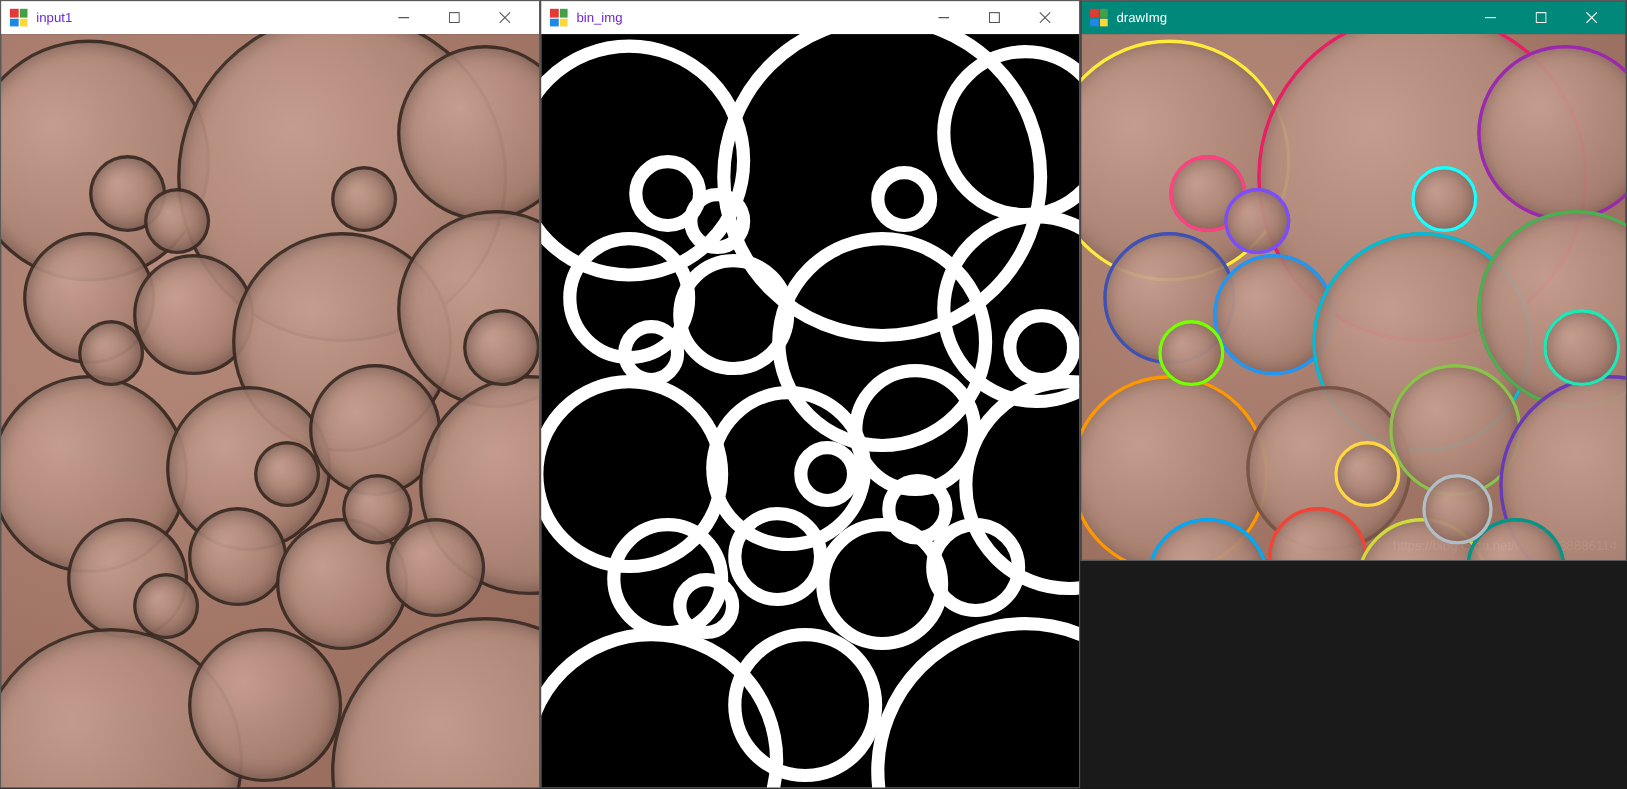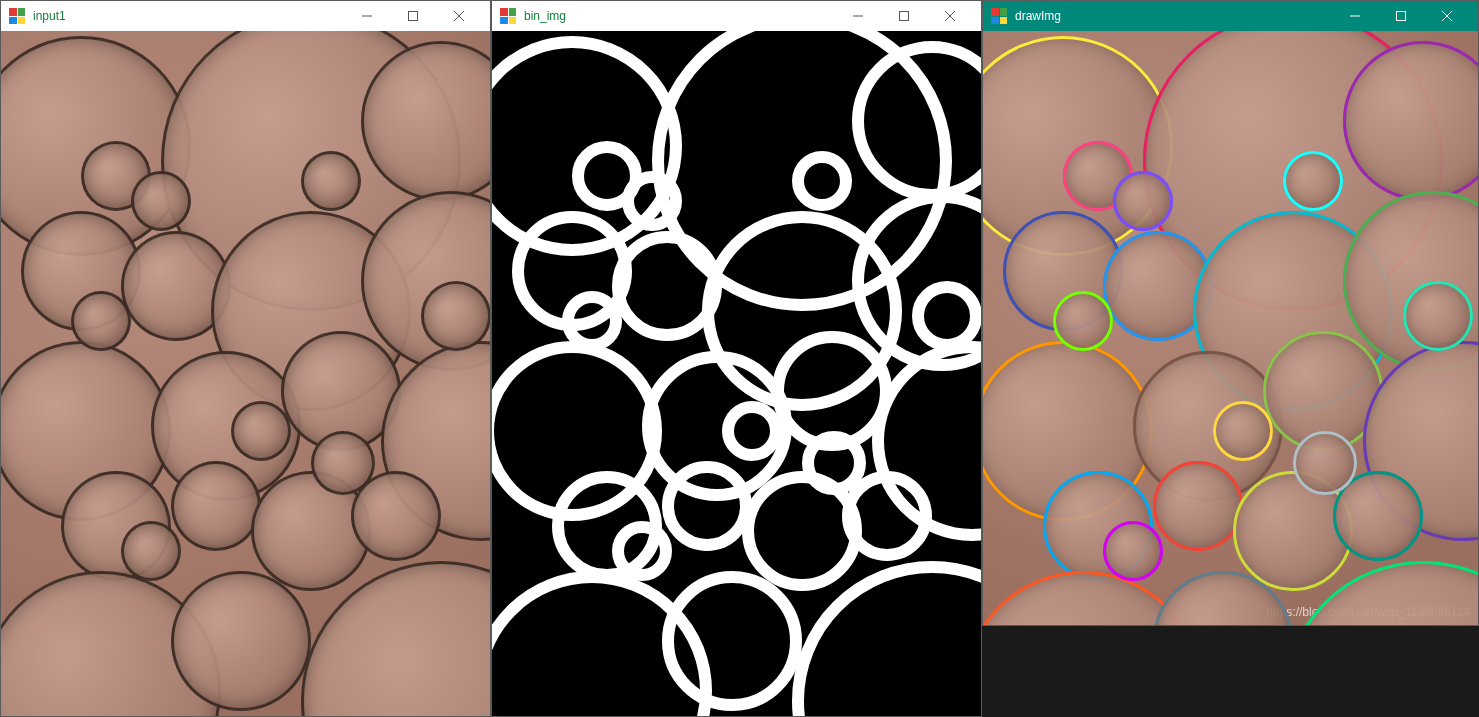--- a/index.html
+++ b/index.html
@@ -11,28 +11,28 @@
     display: flex;
     overflow: hidden;
   }
   .window {
     display: flex;
     flex-direction: column;
     border: 1px solid #5a5a5a;
     background: #000;
   }
   .w1, .w2 { width: 491px; height: 717px; }
-  .w3 { width: 497px; height: 626px; }
+  .w3 { width: 497px; height: 510px; }
   .titlebar {
     height: 30px;
     background: #fff;
     display: flex;
     align-items: center;
     padding: 0 8px;
-    color: #15803d;
+    color: #6d28d9;
     font-size: 12px;
     user-select: none;
   }
   .titlebar.active { background: #00897b; color: #fff; }
   .app-icon {
     width: 16px; height: 16px;
     margin-right: 8px;
     display: grid;
     grid-template-columns: 1fr 1fr;
     grid-template-rows: 1fr 1fr;

